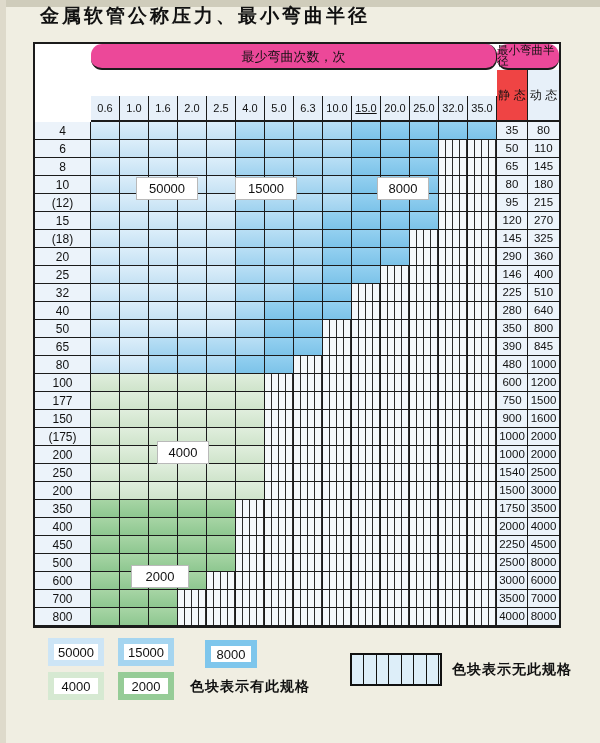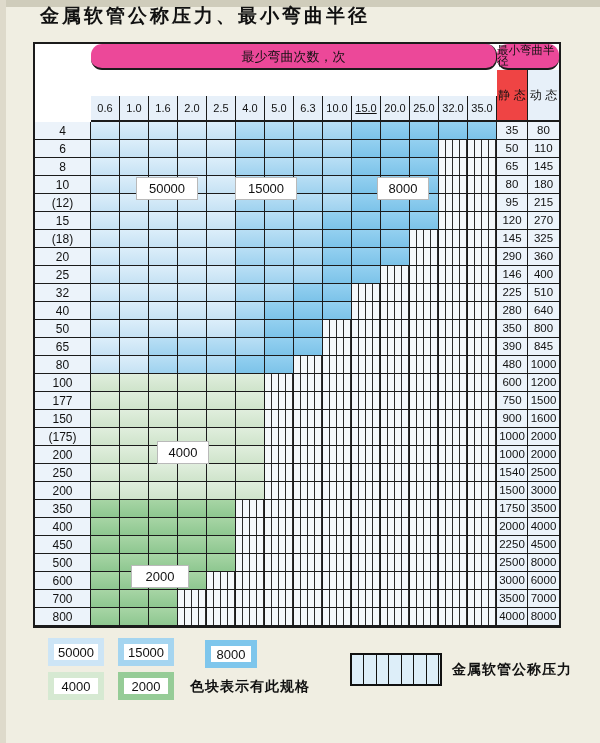--- a/index.html
+++ b/index.html
@@ -552,20 +552,20 @@
       <div class="ovl" style="left: 136px; top: 177px; width: 60px;">50000</div>
       <div class="ovl" style="left: 235px; top: 177px; width: 60px;">15000</div>
       <div class="ovl" style="left: 377px; top: 177px; width: 50px;">8000</div>
       <div class="ovl" style="left: 157px; top: 441px; width: 50px;">4000</div>
       <div class="ovl" style="left: 131px; top: 565px; width: 56px;">2000</div>
     </div>
 
   <div id="legend">
     <div class="legend-text" style="left:190px;top:678px;">色块表示有此规格</div>
     <div class="hatchbox"></div>
-    <div class="legend-text" style="left:452px;top:661px;">金属软管公称压力</div>
+    <div class="legend-text" style="left:452px;top:661px;">色块表示无此规格</div>
   <div class="sw" style="left: 48px; top: 638px; width: 56px; border: 6px solid rgb(205, 229, 246);">50000</div>
       <div class="sw" style="left: 118px; top: 638px; width: 56px; border: 6px solid rgb(165, 213, 240);">15000</div>
       <div class="sw" style="left: 205px; top: 640px; width: 52px; border: 6px solid rgb(126, 198, 236);">8000</div>
       <div class="sw" style="left: 48px; top: 672px; width: 56px; border: 6px solid rgb(214, 233, 210);">4000</div>
       <div class="sw" style="left: 118px; top: 672px; width: 56px; border: 6px solid rgb(150, 204, 151);">2000</div>
     </div>
 </div>
 
 </body></html>

